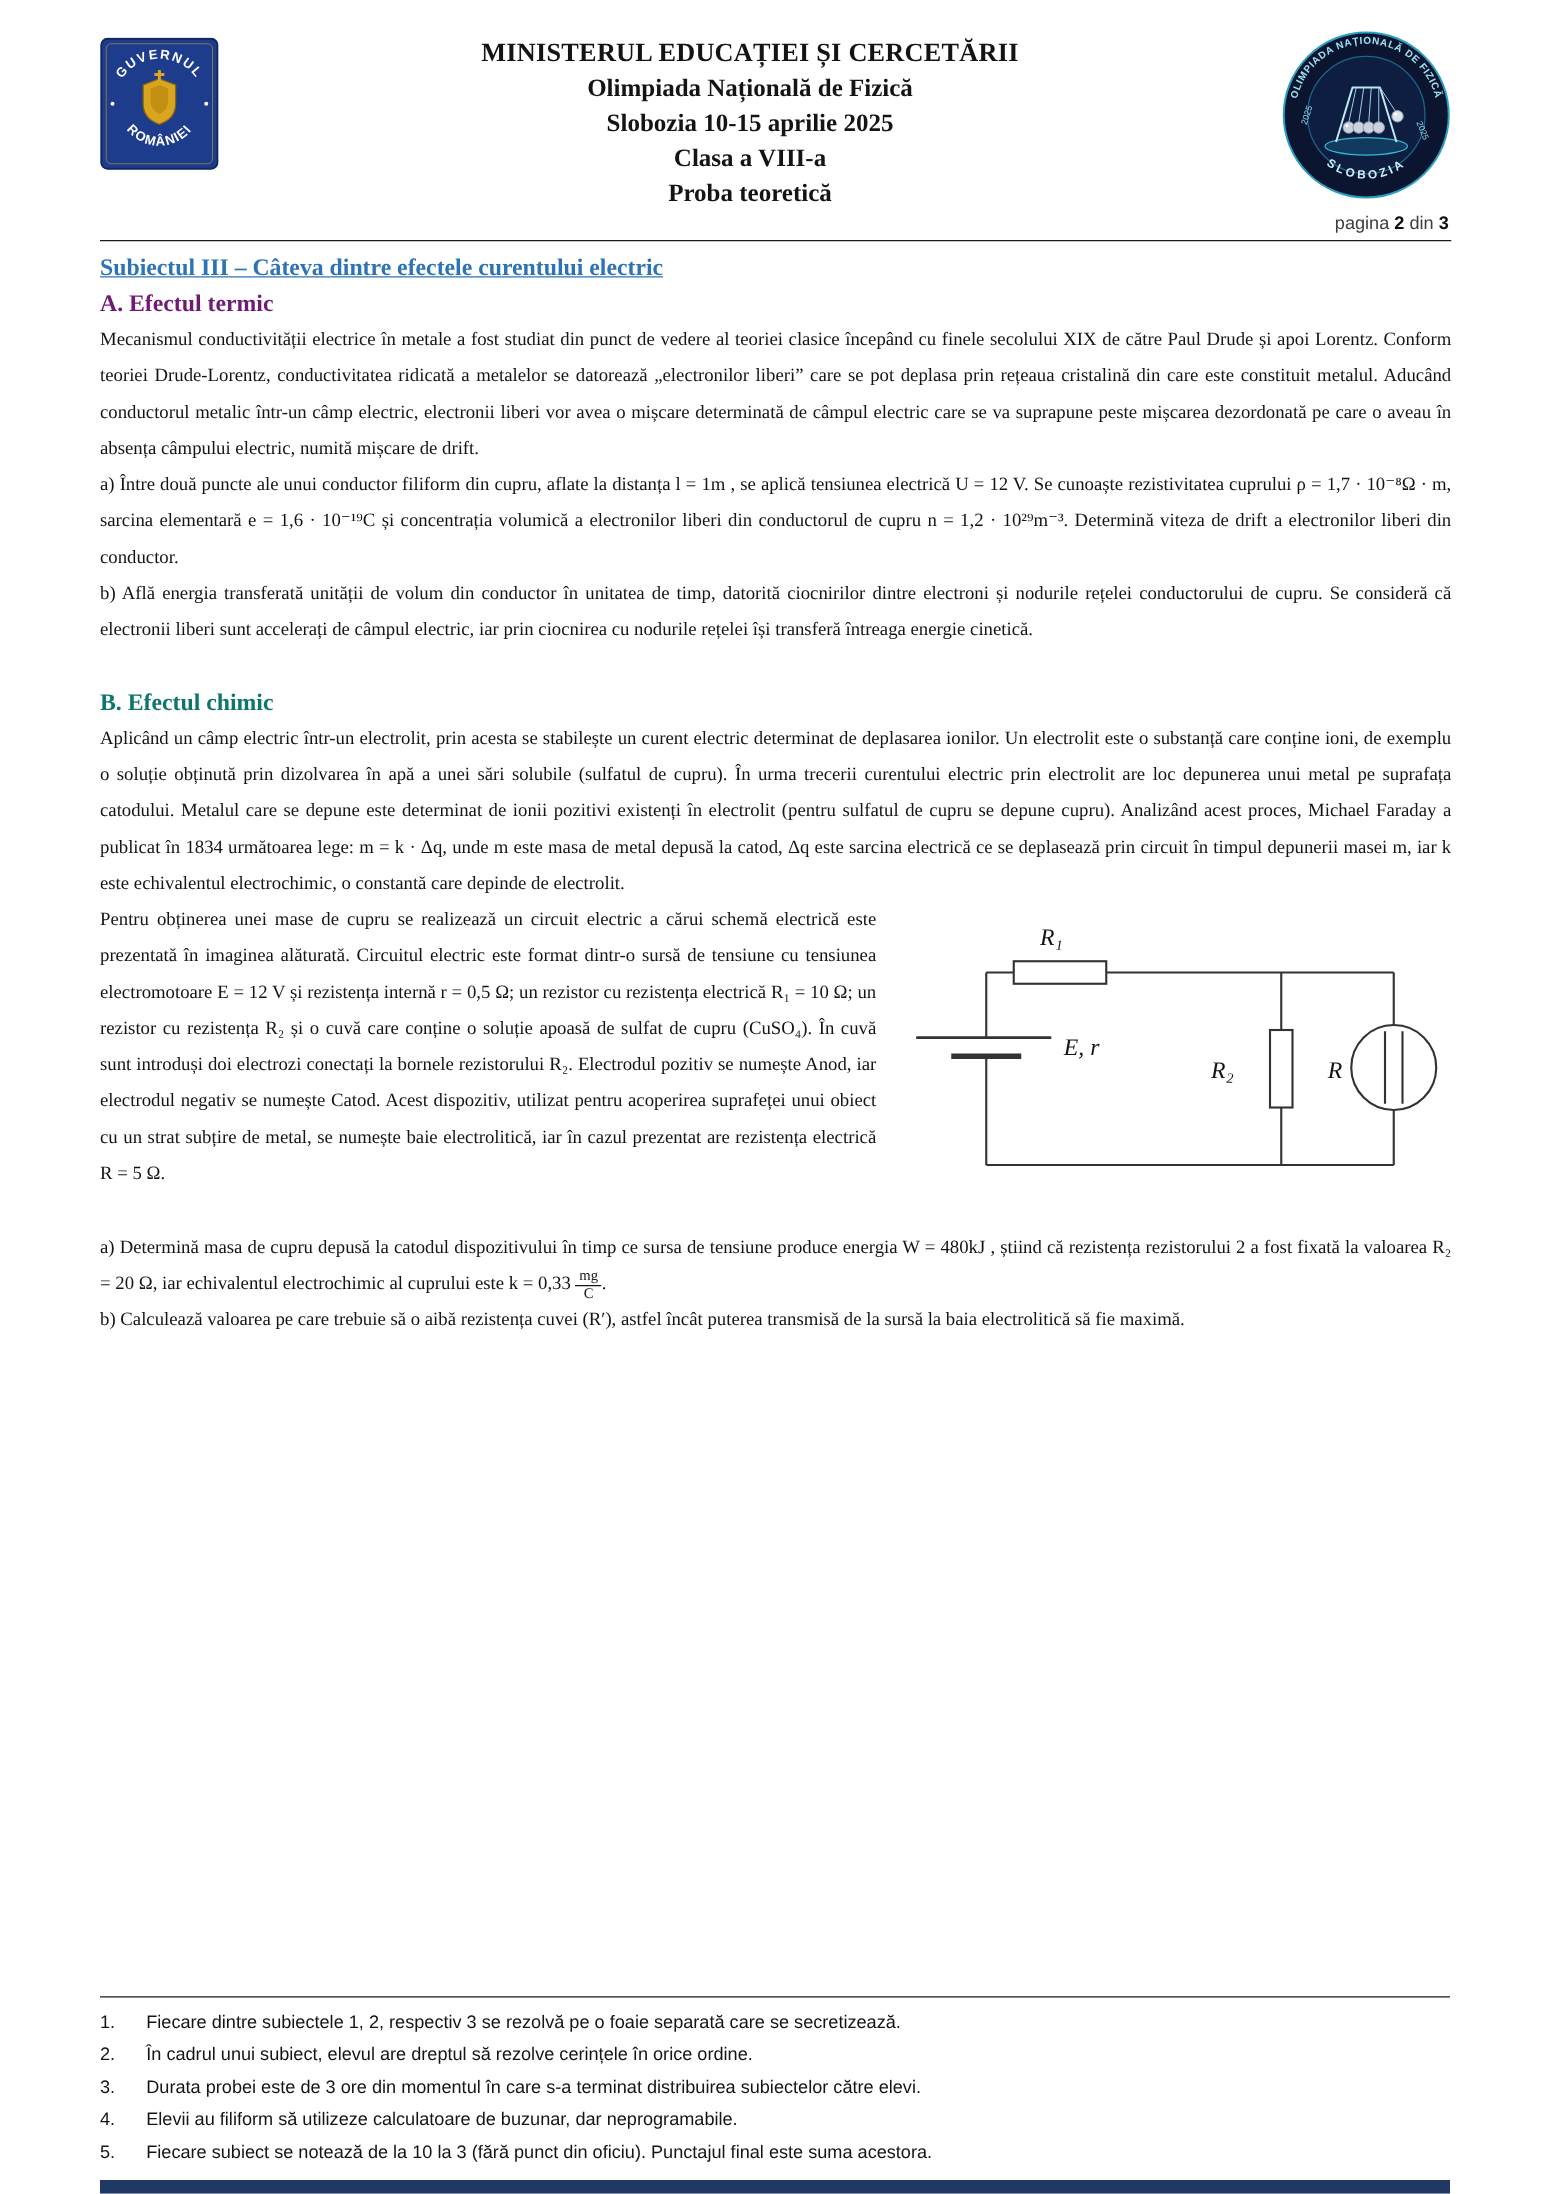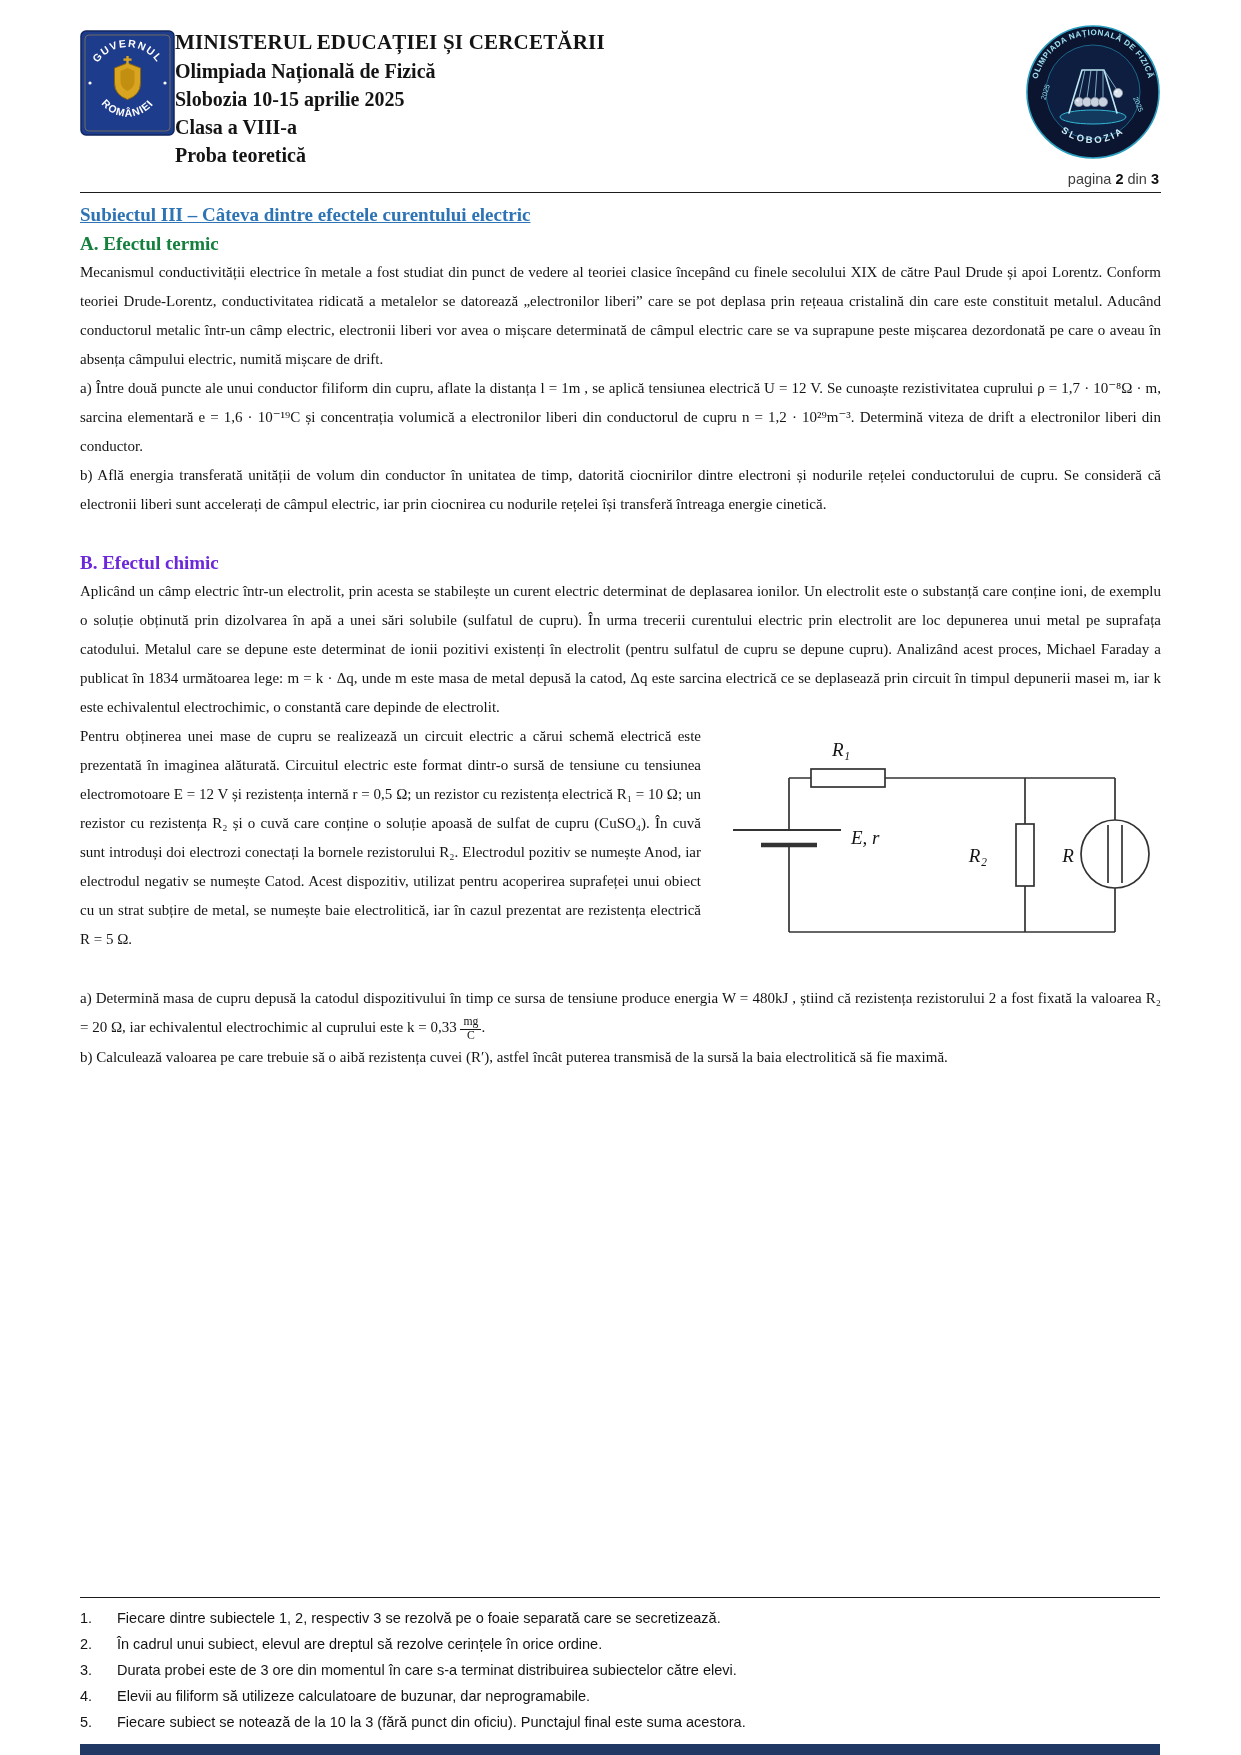--- a/index.html
+++ b/index.html
@@ -7,21 +7,21 @@
   .page {
     width:1241px; height:1755px; position:relative; margin:0 auto;
     background:#ffffff; overflow:hidden;
     font-family:"Liberation Serif","DejaVu Serif",serif; color:#141414;
   }
   .inner { padding:24px 80px 0 80px; }
 
   
   .header-row { display:flex; align-items:flex-start; }
   .gov-logo { flex:0 0 95px; width:95px; margin-top:6px; }
-  .header-center { flex:1; font-weight:bold; padding-top:6px; }
+  .header-center { flex:1; text-align:center; font-weight:bold; padding-top:6px; }
   .h-ministry { font-size:21px; letter-spacing:.2px; }
   .h-line { font-size:20px; margin-top:5px; }
   .oly-logo { flex:0 0 136px; width:136px; }
   .page-indicator {
     text-align:right; font-family:"Liberation Sans","DejaVu Sans",sans-serif;
     font-size:14.5px; color:#3d3d3d; margin-top:4px; padding-right:2px;
   }
   .page-indicator b { color:#101010; }
   .header-rule { border:none; border-top:1.7px solid #1c1c1c; margin:5px 0 7px 0; }
 
@@ -130,26 +130,26 @@
       <span>din</span>
       <b>3</b>
     </div>
 
     <hr class="header-rule">
 
     <main>
 
       <h2 class="blue-head" style="color: rgb(46, 116, 181); text-decoration: underline;">Subiectul III – Câteva dintre efectele curentului electric</h2>
 
-      <h3 class="blue-head" style="color: #15803d;">A. Efectul termic</h3>
+      <h3 class="blue-head" style="color: #701a75;">A. Efectul termic</h3>
       <p class="body-text">Mecanismul conductivității electrice în metale a fost studiat din punct de vedere al teoriei clasice începând cu finele secolului XIX de către Paul Drude și apoi Lorentz. Conform teoriei Drude-Lorentz, conductivitatea ridicată a metalelor se datorează „electronilor liberi” care se pot deplasa prin rețeaua cristalină din care este constituit metalul. Aducând conductorul metalic într-un câmp electric, electronii liberi vor avea o mișcare determinată de câmpul electric care se va suprapune peste mișcarea dezordonată pe care o aveau în absența câmpului electric, numită mișcare de drift.</p>
       <p class="body-text">a) Între două puncte ale unui conductor filiform din cupru, aflate la distanța l = 1m , se aplică tensiunea electrică U = 12 V. Se cunoaște rezistivitatea cuprului ρ = 1,7 · 10⁻⁸Ω · m, sarcina elementară e = 1,6 · 10⁻¹⁹C și concentrația volumică a electronilor liberi din conductorul de cupru n = 1,2 · 10²⁹m⁻³. Determină viteza de drift a electronilor liberi din conductor.</p>
       <p class="body-text">b) Află energia transferată unității de volum din conductor în unitatea de timp, datorită ciocnirilor dintre electroni și nodurile rețelei conductorului de cupru. Se consideră că electronii liberi sunt accelerați de câmpul electric, iar prin ciocnirea cu nodurile rețelei își transferă întreaga energie cinetică.</p>
 
-      <h3 class="blue-head gap-top" style="color: #6d28d9;">B. Efectul chimic</h3>
+      <h3 class="blue-head gap-top" style="color: #0f766e;">B. Efectul chimic</h3>
       <p class="body-text"> Aplicând un câmp electric într-un electrolit, prin acesta se stabilește un curent electric determinat de deplasarea ionilor. Un electrolit este o substanță care conține ioni, de exemplu o soluție obținută prin dizolvarea în apă a unei sări solubile (sulfatul de cupru). În urma trecerii curentului electric prin electrolit are loc depunerea unui metal pe suprafața catodului. Metalul care se depune este determinat de ionii pozitivi existenți în electrolit (pentru sulfatul de cupru se depune cupru). Analizând acest proces, Michael Faraday a publicat în 1834 următoarea lege: m = k · Δq, unde m este masa de metal depusă la catod, Δq este sarcina electrică ce se deplasează prin circuit în timpul depunerii masei m, iar k este echivalentul electrochimic, o constantă care depinde de electrolit.</p>
 
       <div>
         <figure class="circuit-figure" style="margin-right:0;">
           <svg viewBox="0 0 442 252" xmlns="http://www.w3.org/2000/svg">
             <g stroke="#333333" stroke-width="1.7" fill="none">
 
               <path d="M70,52 L92,52 M166,52 L396,52"></path>
               <rect x="92" y="43" width="74" height="18"></rect>
 

